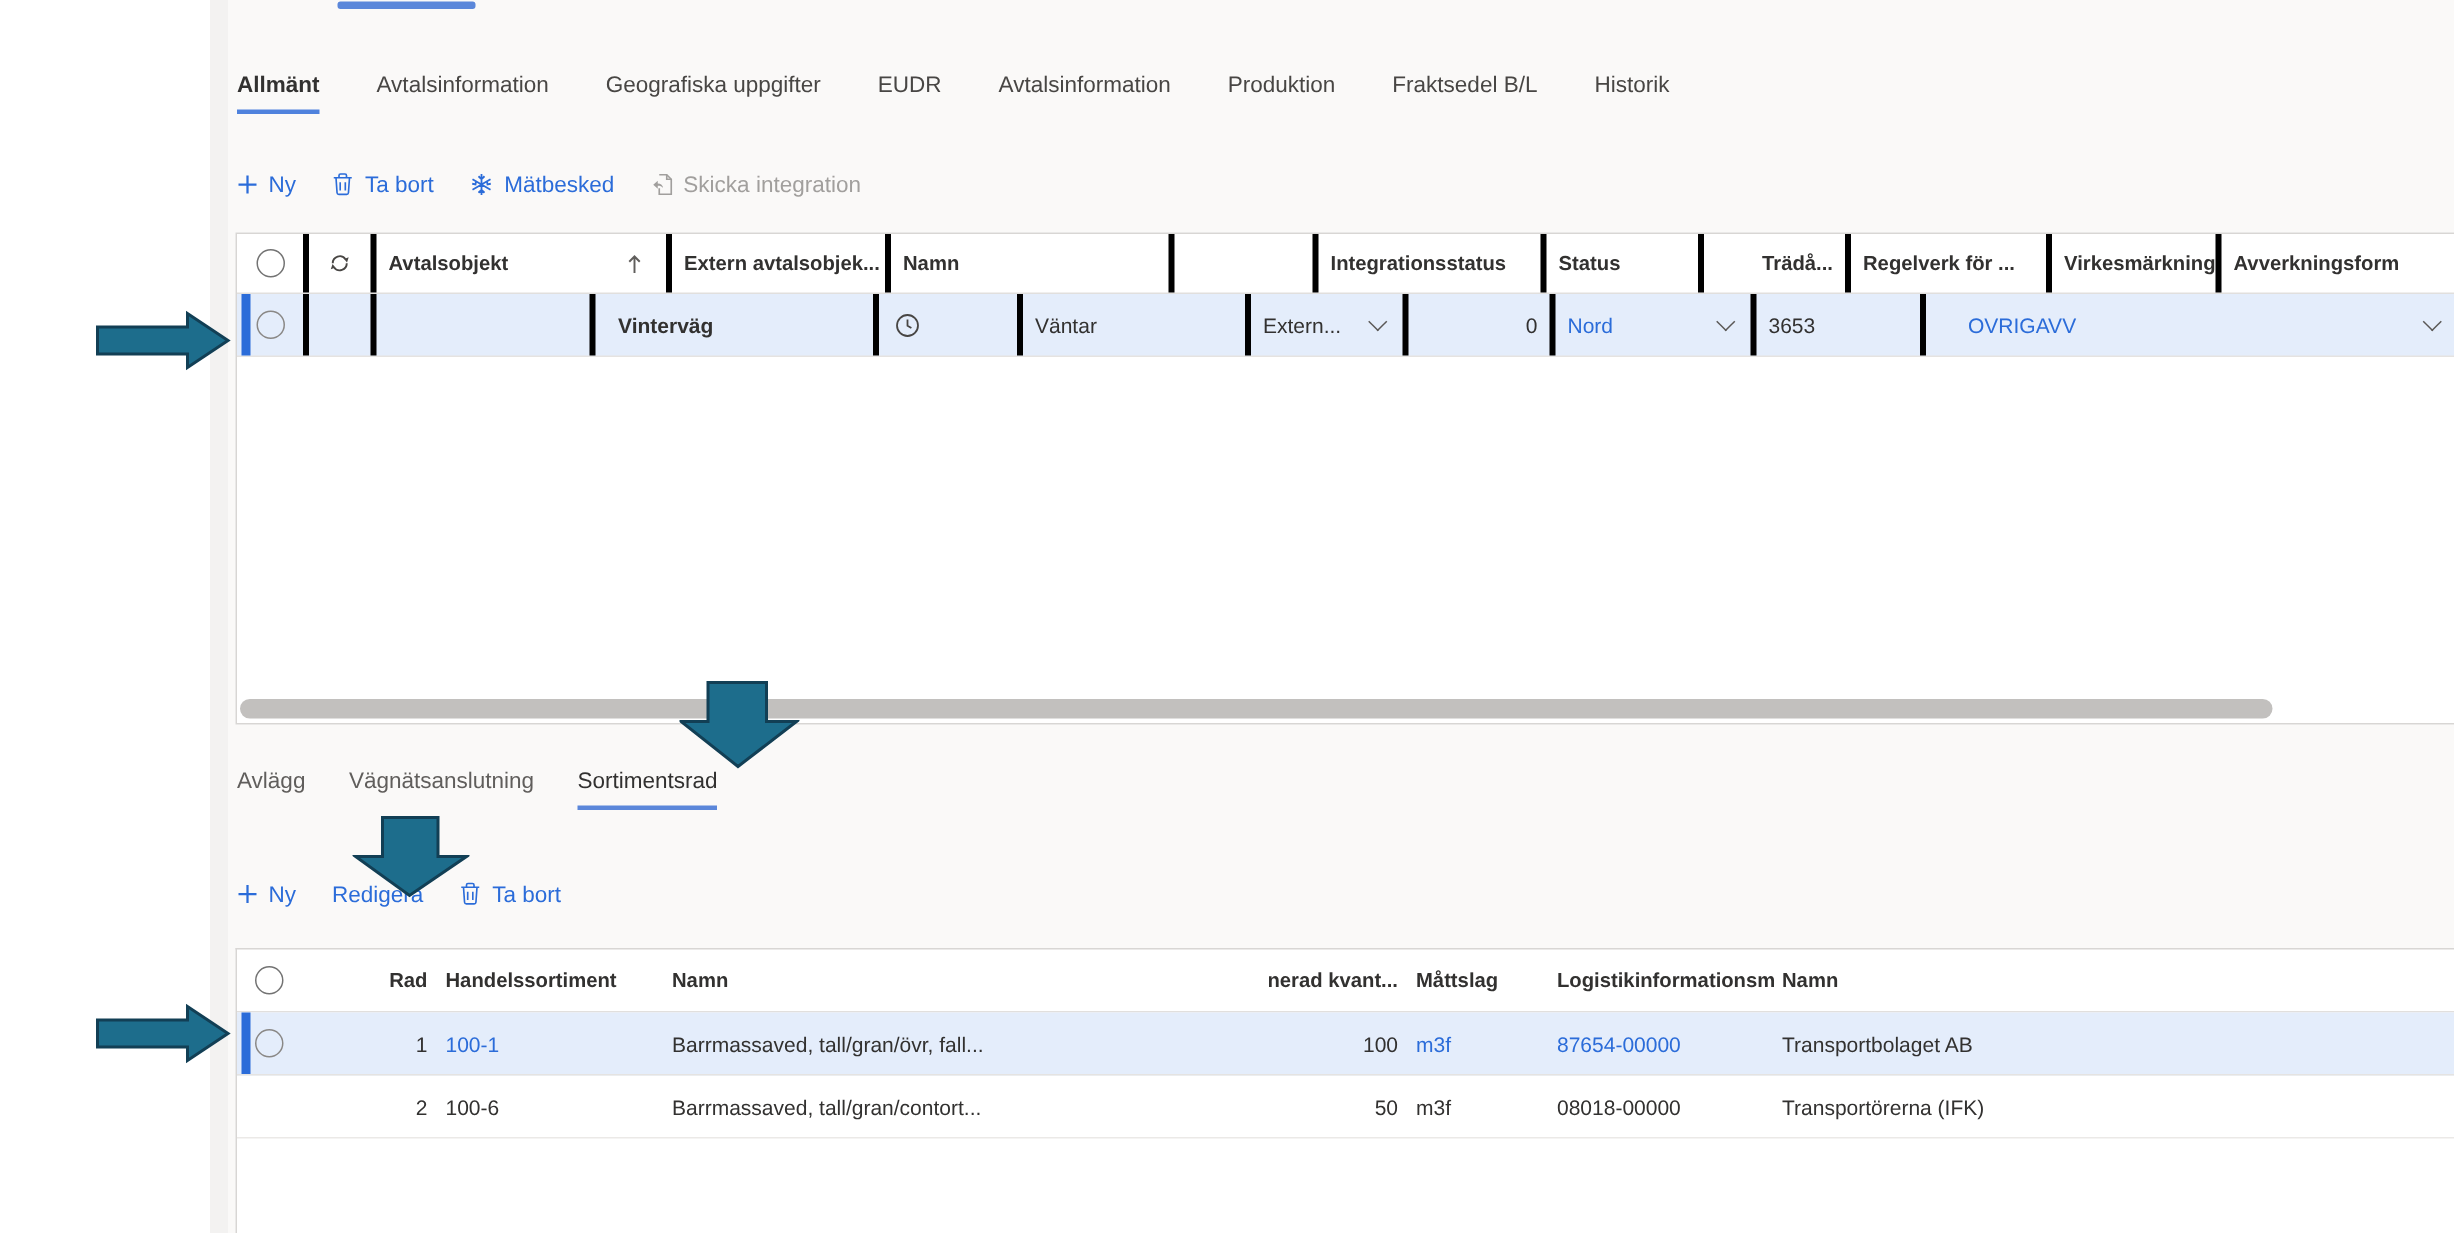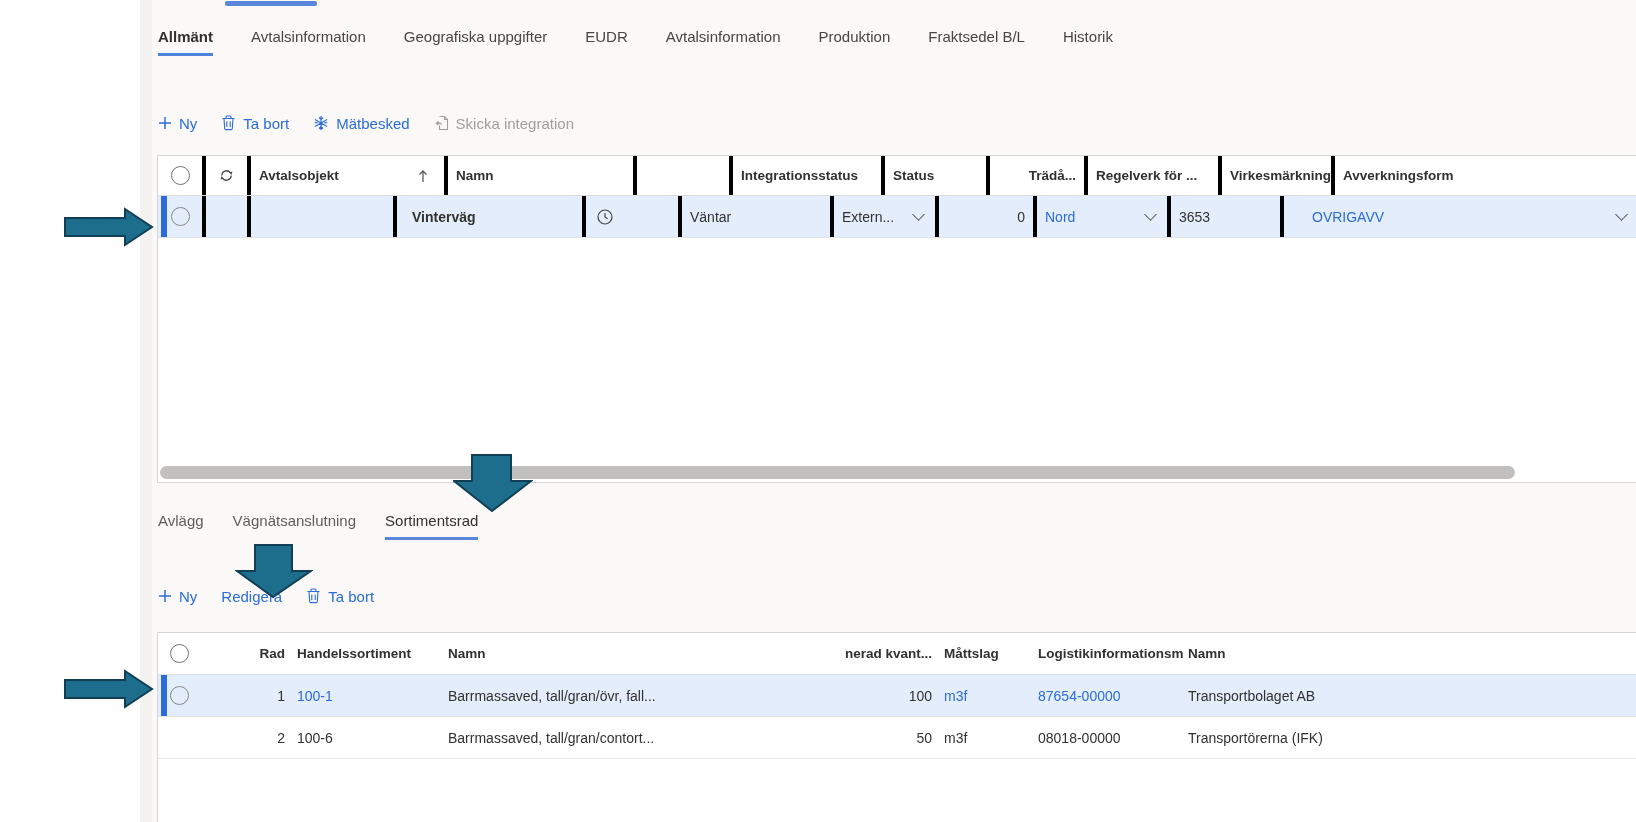--- a/index.html
+++ b/index.html
@@ -7,21 +7,21 @@
     width:1636px;height:822px;position:relative;overflow:hidden;
     background:#ffffff;color:#323130;
     font-family:"Liberation Sans","DejaVu Sans",sans-serif;font-size:14px;
   }
   .gutter{position:absolute;left:140px;top:0;width:12px;height:822px;background:#f3f2f1;}
   .content{position:absolute;left:152px;top:0;right:0;bottom:0;background:#faf9f8;}
   .top-underline{position:absolute;left:73px;top:1px;width:92px;height:5px;background:#5b87da;border-radius:2px;}
 
   
   .tabs{position:absolute;display:flex;align-items:flex-end;}
-  .tabs-main{left:6px;top:28px;gap:38px;}
+  .tabs-main{left:6px;top:48px;gap:38px;}
   .tabs-sub{left:6px;top:512px;gap:29px;}
   .tab{font-size:15px;color:#484644;padding-bottom:8px;border-bottom:3px solid transparent;cursor:pointer;white-space:nowrap;}
   .tab.active{color:#323130;font-weight:700;border-bottom-color:#4f82dd;}
   .tabs-sub .tab{color:#605e5c;}
   .tabs-sub .tab.active{color:#323130;font-weight:400;border-bottom-color:#5b87da;}
 
   
   .toolbar{position:absolute;display:flex;align-items:center;gap:24px;height:26px;}
   .toolbar-main{left:6px;top:110px;}
   .toolbar-sub{left:6px;top:583px;}
@@ -127,20 +127,23 @@
             <polygon points="3.0,14.8 6.6,13.4 4.3,10.5" fill="#484644"></polygon>
             <polygon points="17.0,5.2 13.4,6.6 15.7,9.5" fill="#484644"></polygon>
           </svg>
       </div>
       <div class="cell c1-avt">
         <span>Avtalsobjekt</span>
         <svg class="push" width="10" height="14" viewBox="0 0 10 14" fill="none" stroke="#605e5c" stroke-width="1.3" style="margin-right:8px;">
             <path d="M5 13V2M1.5 5.5L5 2l3.5 3.5"></path>
           </svg>
       </div>
+      <div class="cell c1-ext">
+          <span>Extern avtalsobjek...</span>
+        </div>
       <div class="cell c1-nam">
           <span>Namn</span>
         </div>
       <div class="cell c1-ico"></div>
       <div class="cell c1-int">
           <span>Integrationsstatus</span>
         </div>
       <div class="cell c1-sta">
           <span>Status</span>
         </div>

